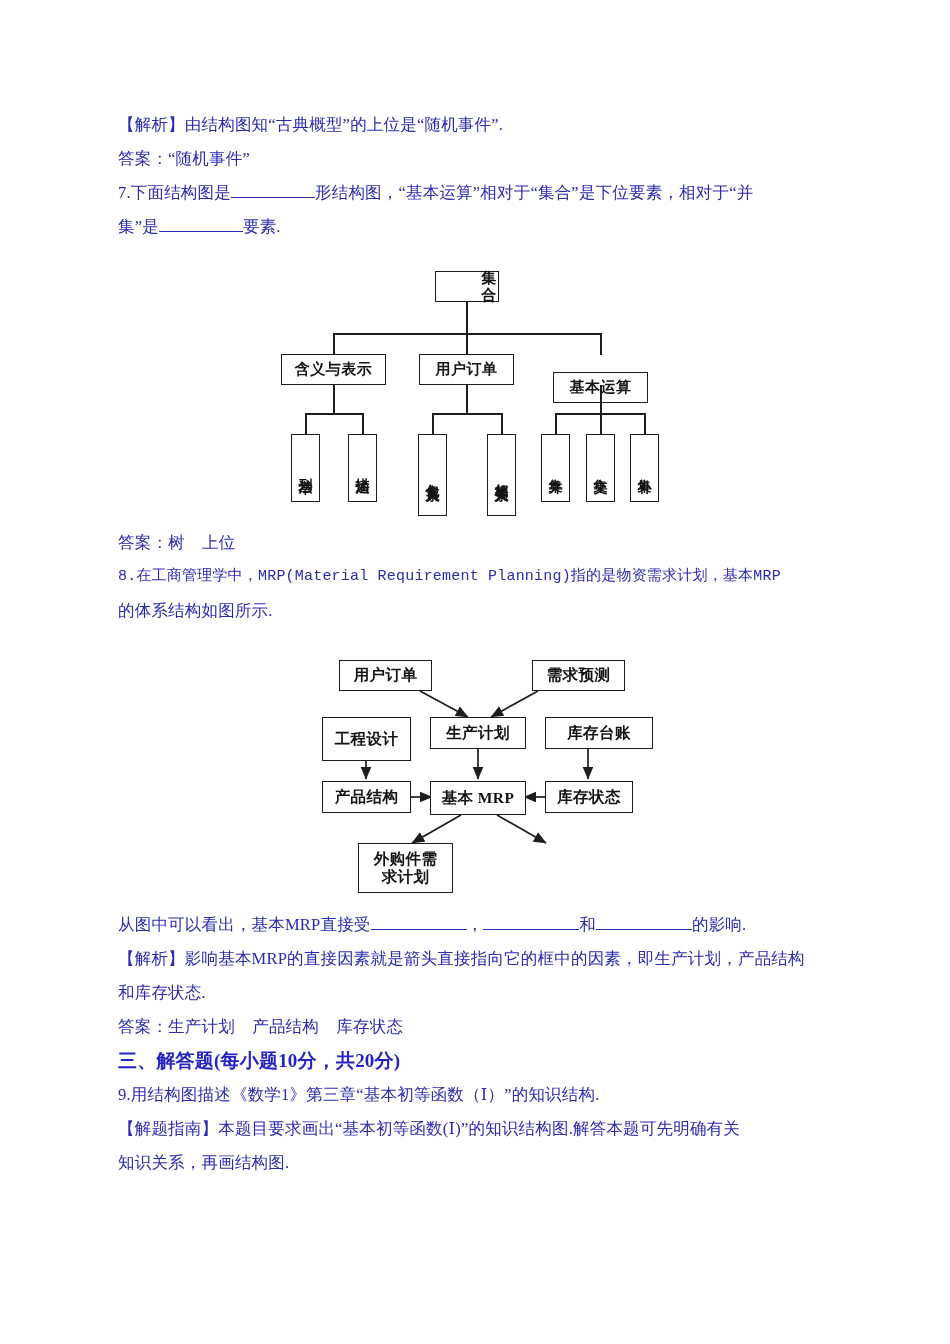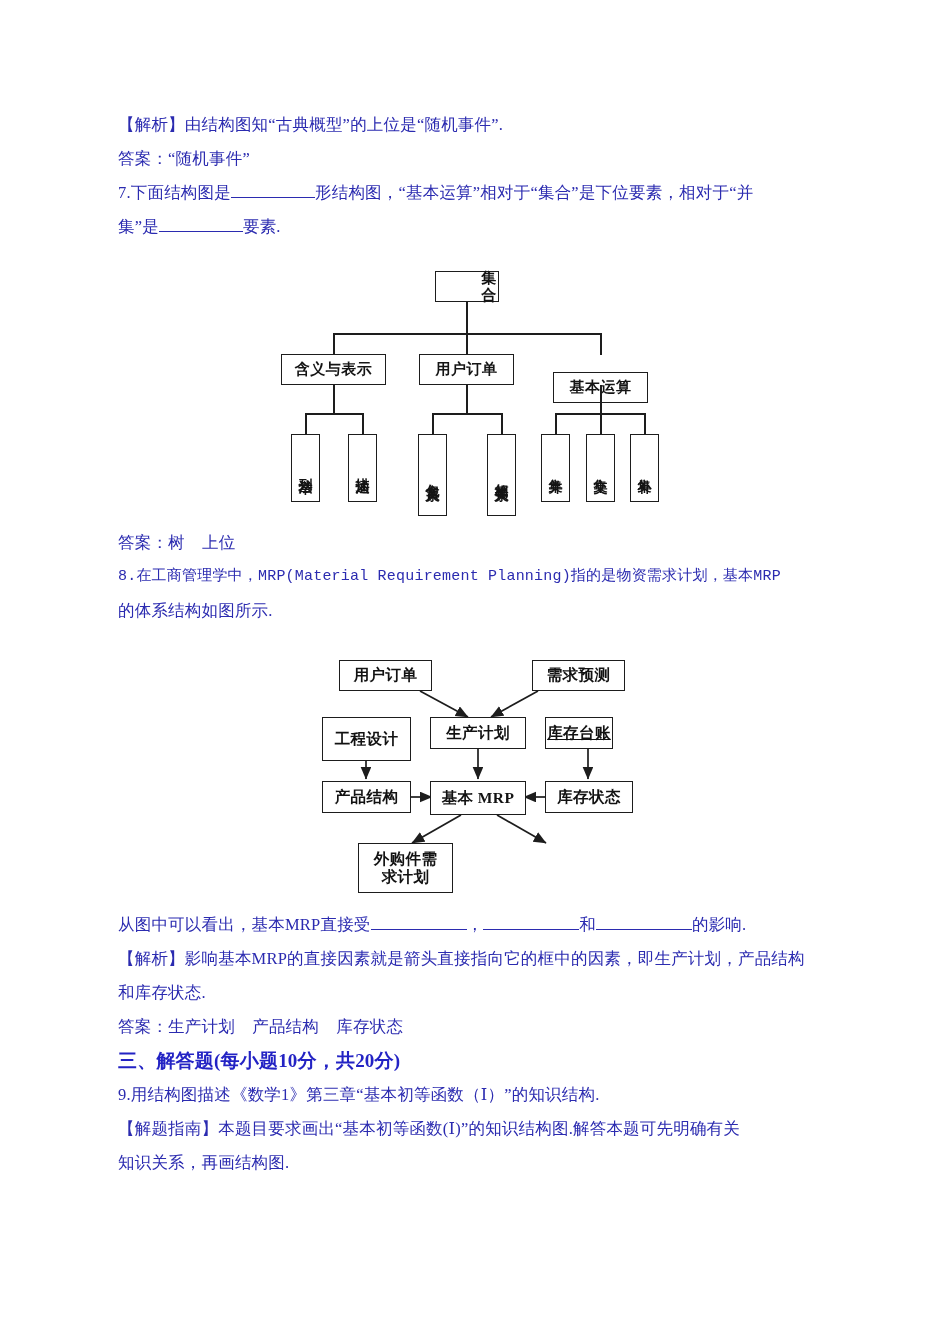--- a/index.html
+++ b/index.html
@@ -227,21 +227,21 @@
       <line x1="461" y1="815" x2="412" y2="843" stroke="#1d1d1d" stroke-width="1.7" marker-end="url(#ah)"></line>
 
       <line x1="497" y1="815" x2="546" y2="843" stroke="#1d1d1d" stroke-width="1.7" marker-end="url(#ah)"></line>
     </svg>
 
     <div class="mbox" style="left:339px; top:660px; width:93px; height:31px;">用户订单</div>
     <div class="mbox" style="left:532px; top:660px; width:93px; height:31px;">需求预测</div>
 
     <div class="mbox" style="left:322px; top:717px; width:89px; height:44px;">工程设计</div>
     <div class="mbox" style="left:430px; top:717px; width:96px; height:32px;">生产计划</div>
-    <div class="mbox" style="left:545px; top:717px; width:68px; height:32px;text-decoration:underline;">库存台账</div>
+    <div class="mbox" style="left:545px; top:717px; width:108px; height:32px;">库存台账</div>
 
     <div class="mbox" style="left:322px; top:781px; width:89px; height:32px;">产品结构</div>
     <div class="mbox" style="left:430px; top:781px; width:96px; height:34px;">基本 MRP</div>
     <div class="mbox" style="left:545px; top:781px; width:88px; height:32px;">库存状态</div>
 
     <div class="mbox" style="left:358px; top:843px; width:95px; height:50px;">外购件需
 求计划</div>
   </div>
 
 </div>

